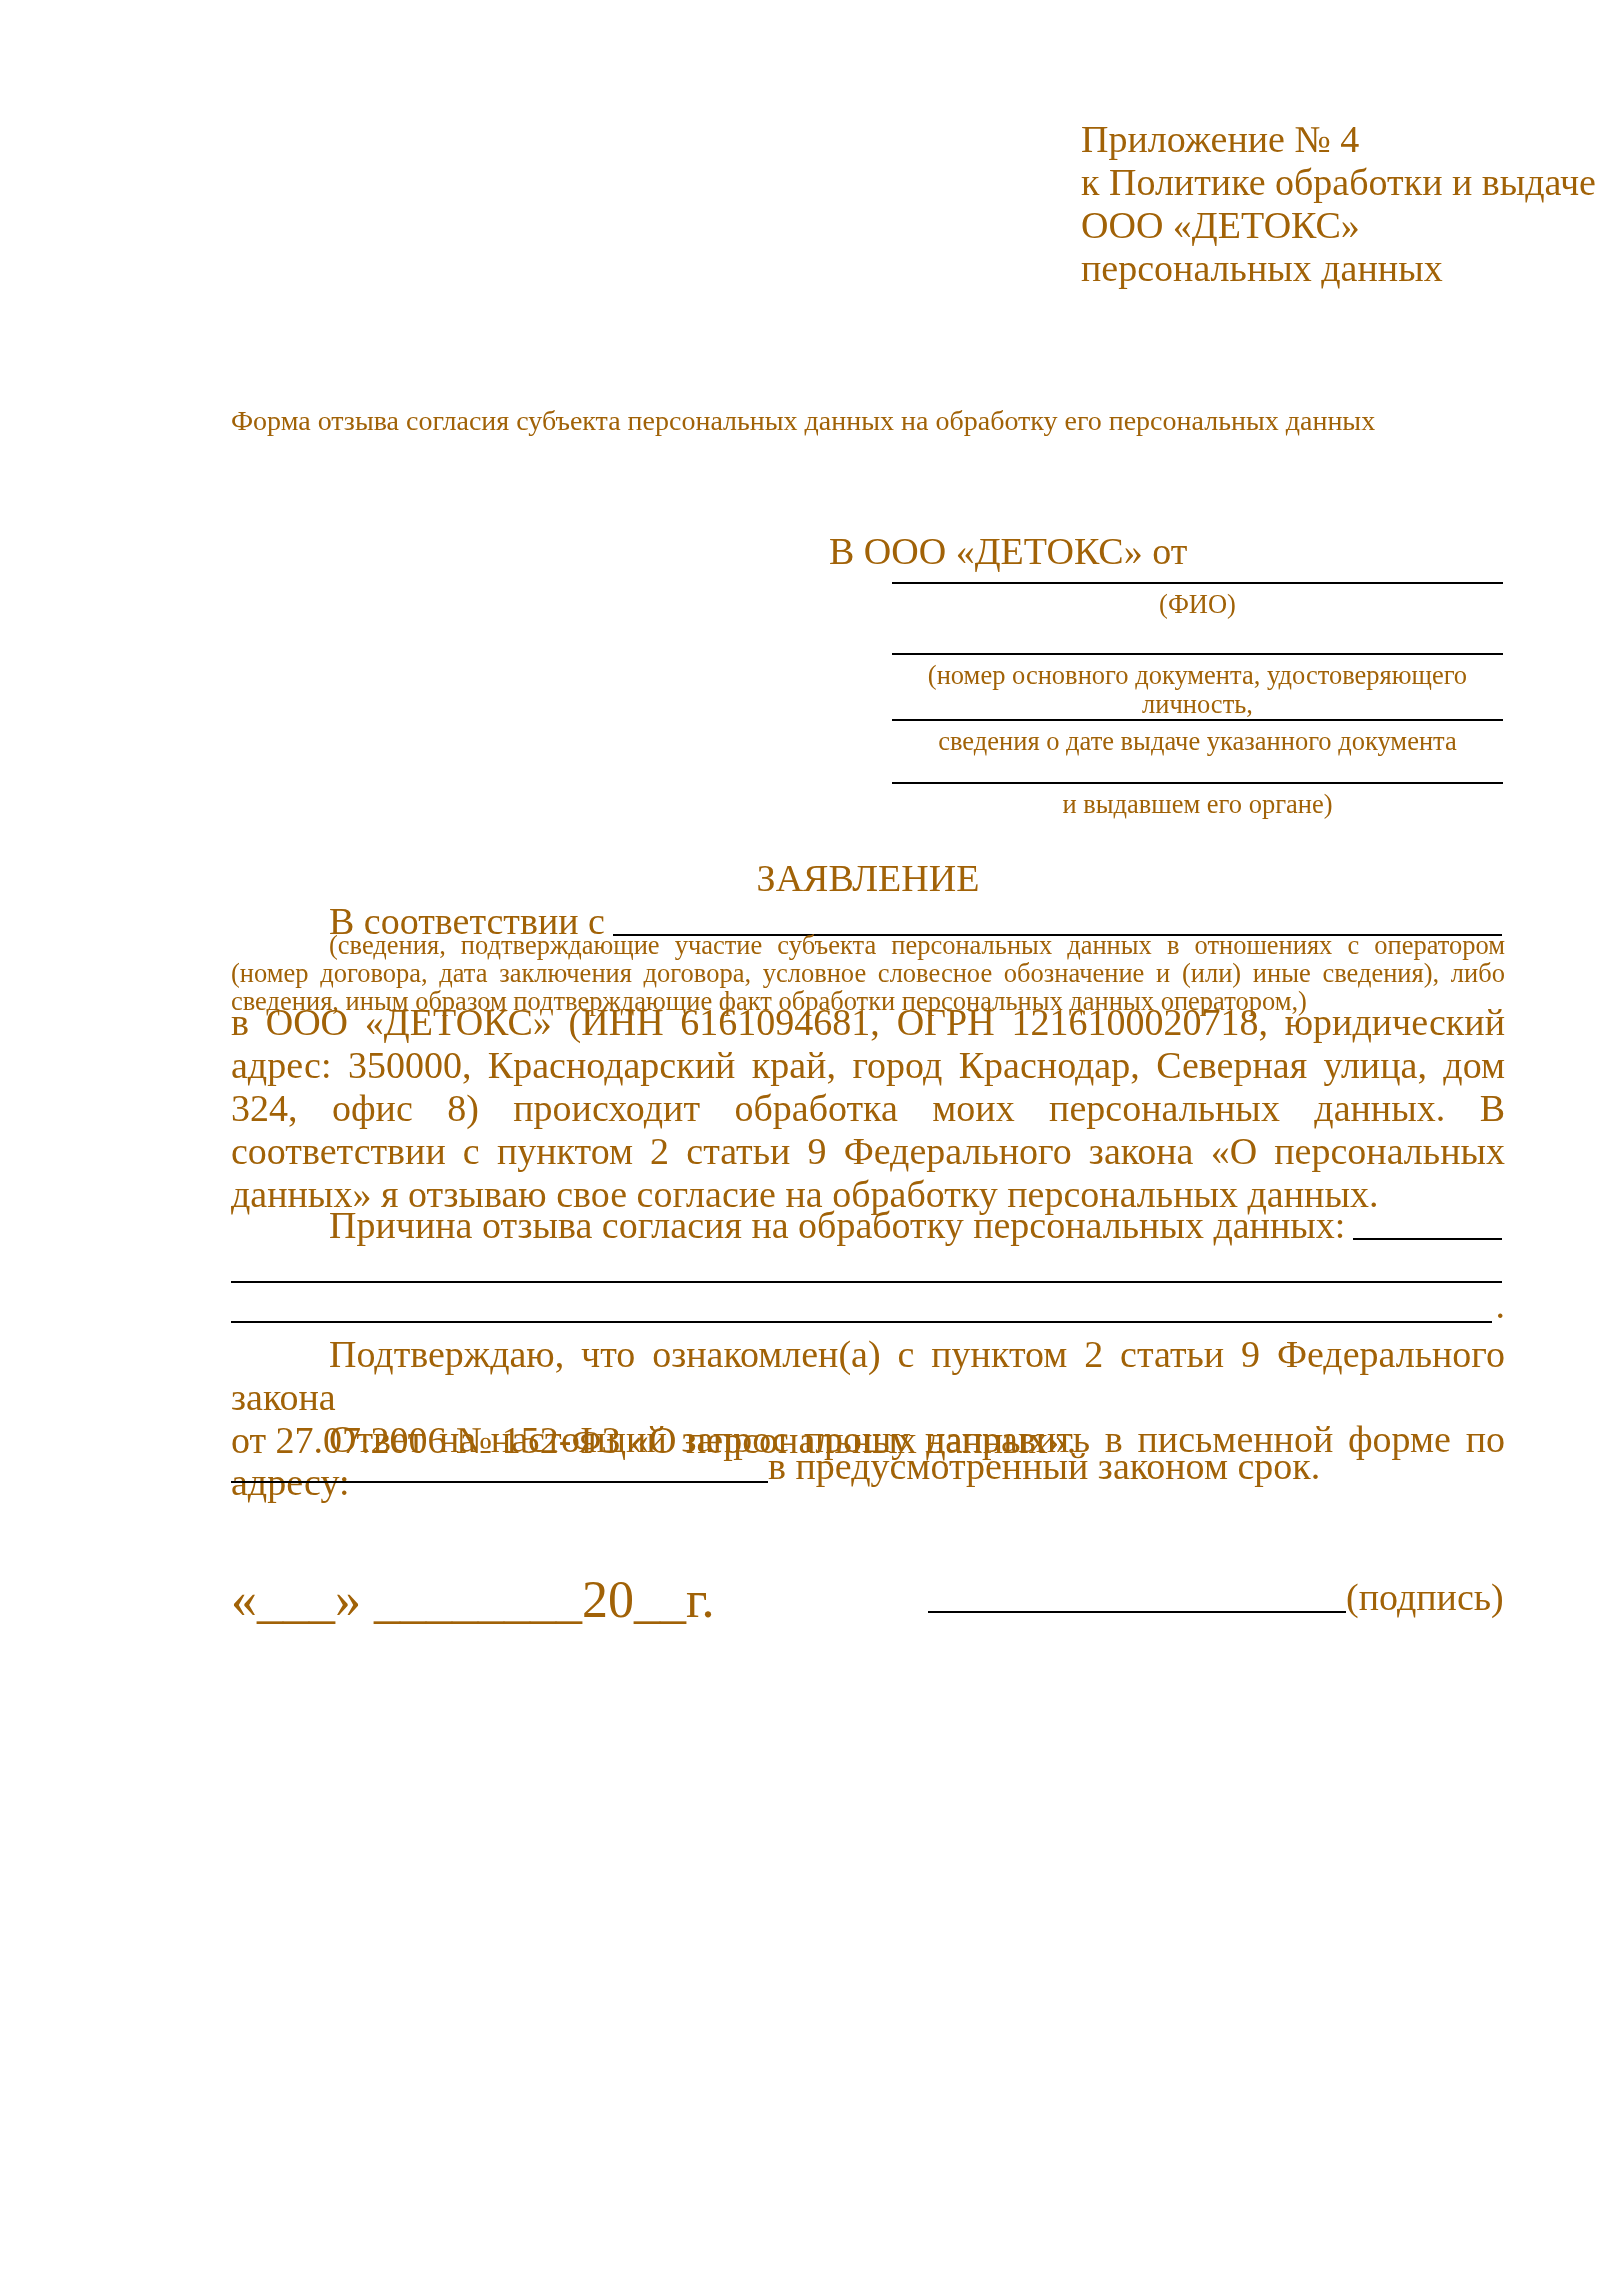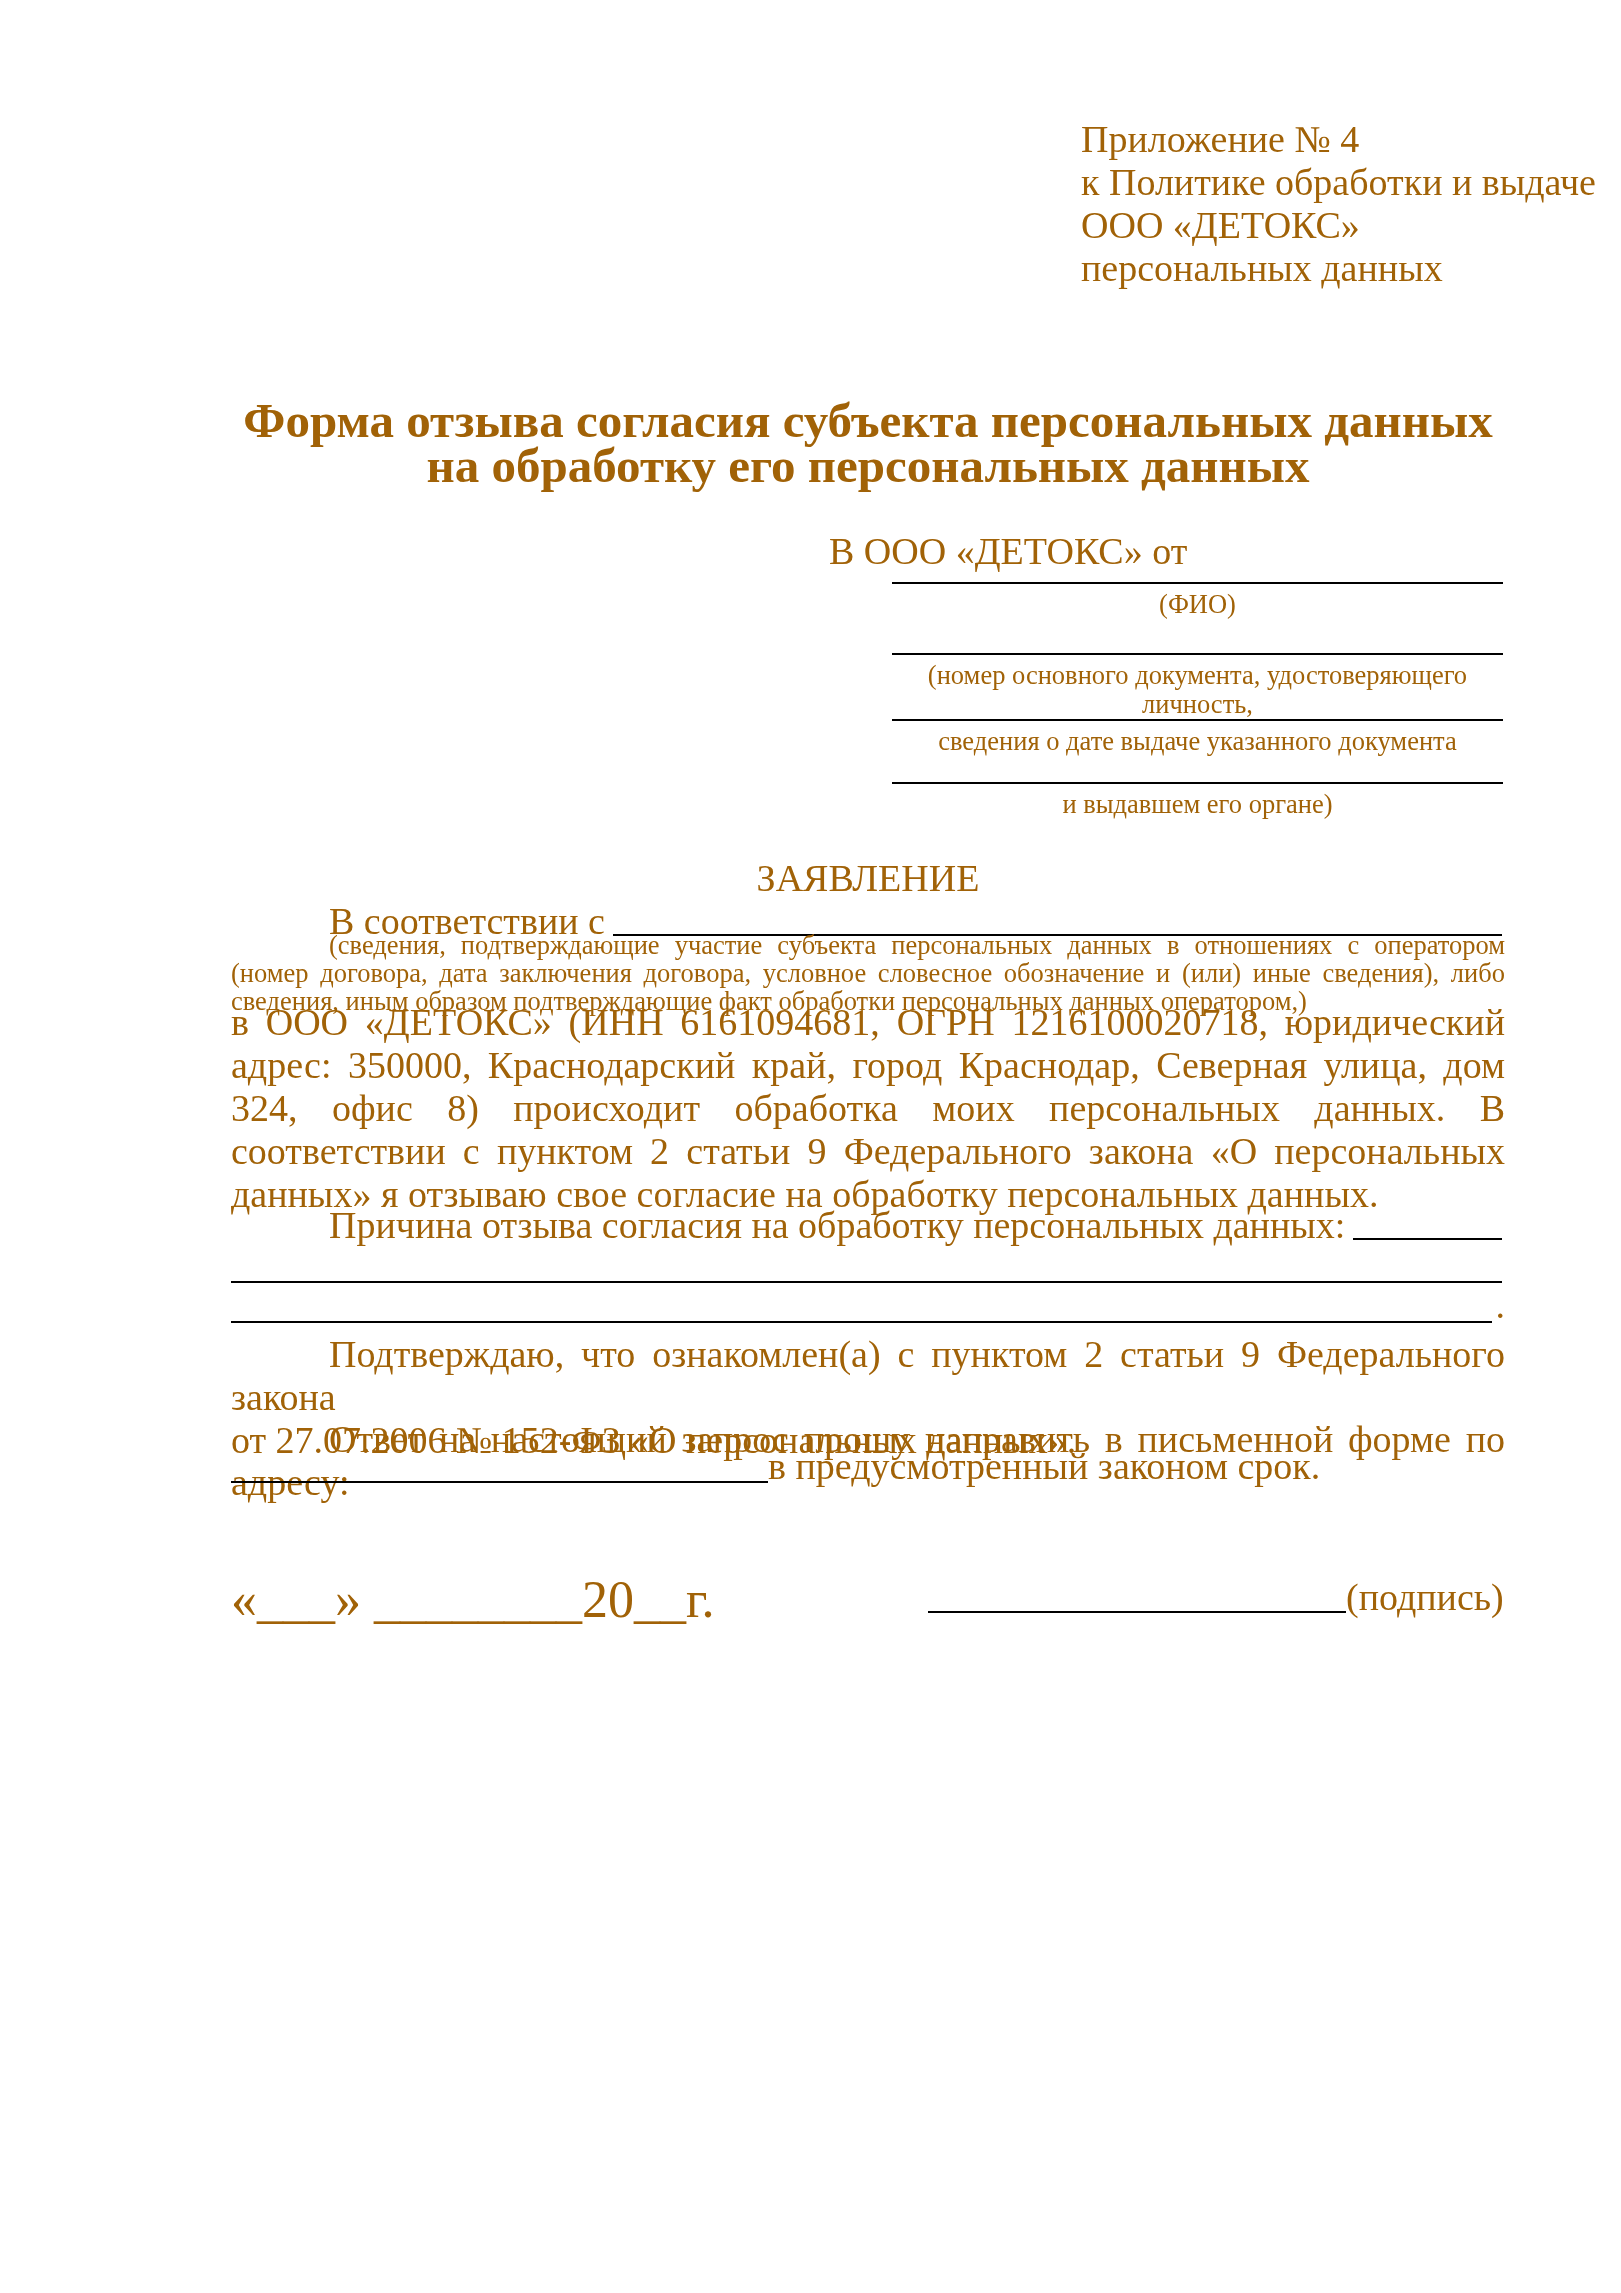--- a/index.html
+++ b/index.html
@@ -5,21 +5,21 @@
   html,body{margin:0;padding:0;background:#ffffff;}
   .page{
     position:relative;
     width:1621px;height:2294px;
     background:#ffffff;color:#a16207;
     font-family:"Liberation Serif","DejaVu Serif",serif;
     overflow:hidden;
   }
   .abs{position:absolute;}
   .appendix{left:1081px;top:118px;font-size:38px;line-height:43px;}
-  .title{left:231px;top:398px;width:1274px;text-align:center;font-weight:bold;font-size:49px;line-height:45px;}
+  .title{left:231px;top:398px;width:1274px;text-align:left;font-weight:normal;font-size:28px;line-height:45px;}
   .to-line{left:829px;top:530px;font-size:38px;line-height:43px;font-family:Liberation Serif, serif;}
 
   .rule{left:892px;width:611px;height:0;border-top:2.9px solid #000;}
   .rule.r1{top:582px}.rule.r2{top:653px}.rule.r3{top:719px}.rule.r4{top:782px}
   .fcap{left:892px;width:611px;text-align:center;font-size:26.5px;line-height:29px;}
   .fcap.c1{top:590px}.fcap.c2{top:661px}.fcap.c3{top:727px}.fcap.c4{top:790px}
 
   .heading{left:231px;top:857px;width:1274px;text-align:center;font-size:38px;line-height:43px;}
 
   .flexrow{display:flex;align-items:flex-end;font-size:38px;line-height:43px;}

